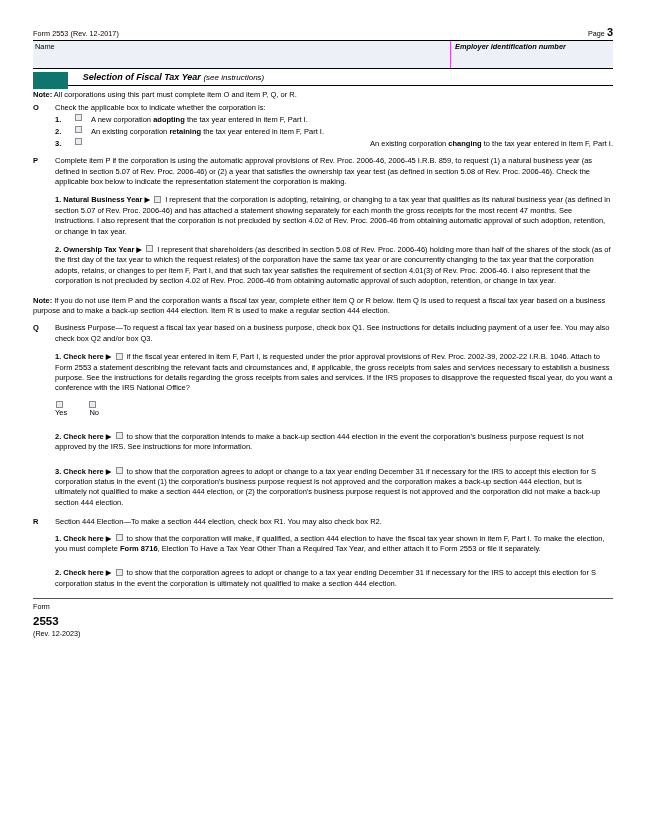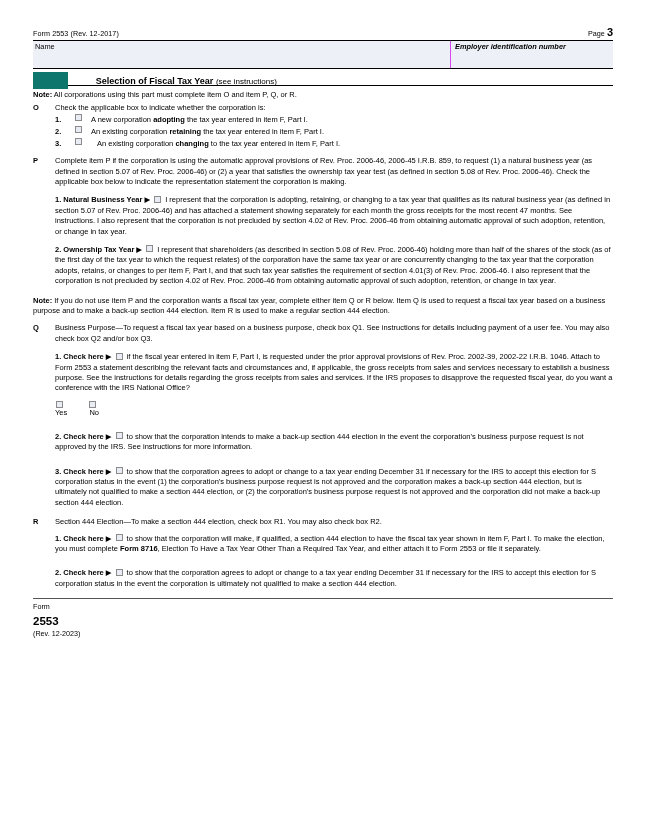--- a/index.html
+++ b/index.html
@@ -80,23 +80,24 @@
     font-size: 9px;
     font-weight: bold;
     line-height: 13px;
     padding: 17px 5px 0 4px;
     letter-spacing: 0.01em;
     white-space: nowrap;
   }
   .part-title {
     font-size: 9px;
     font-weight: bold;
-    line-height: 18px;
-    padding-left: 28px;
+    line-height: 10px;
+    padding-left: 15px;
     white-space: nowrap;
+    font-style: italic;
   }
   .part-title .sub {
     font-weight: normal;
     font-size: 8px;
   }
 
   
   .body {
     font-size: 7.5px;
     line-height: 10.4px;
@@ -247,21 +248,21 @@
 
             <div class="sub-row">
               <span class="sub-num">2.</span>
               <span class="cb"></span>
               <span class="sub-txt" style="margin-left:9px;"><span>An existing corporation </span><b>retaining</b><span> the tax year entered in item F, Part I.</span></span>
             </div>
 
             <div class="sub-row">
               <span class="sub-num">3.</span>
               <span class="cb"></span>
-              <span class="sub-txt" style="margin-left:15px;"><span>An existing corporation </span><b>changing</b><span> to the tax year entered in item F, Part I.</span></span>
+              <span class="sub-txt" style="margin-left:22px;text-align:right;"><span>An existing corporation </span><b>changing</b><span> to the tax year entered in item F, Part I.</span></span>
             </div>
 
           </div>
         </div>
       </div>
 
       <div class="item-row" style="margin-top:7px;">
         <div class="item-letter">P</div>
         <div class="item-body">
           <div>Complete item P if the corporation is using the automatic approval provisions of Rev. Proc. 2006-46, 2006-45 I.R.B. 859, to request (1) a natural business year (as defined in section 5.07 of Rev. Proc. 2006-46) or (2) a year that satisfies the ownership tax year test (as defined in section 5.08 of Rev. Proc. 2006-46). Check the applicable box below to indicate the representation statement the corporation is making.</div>

